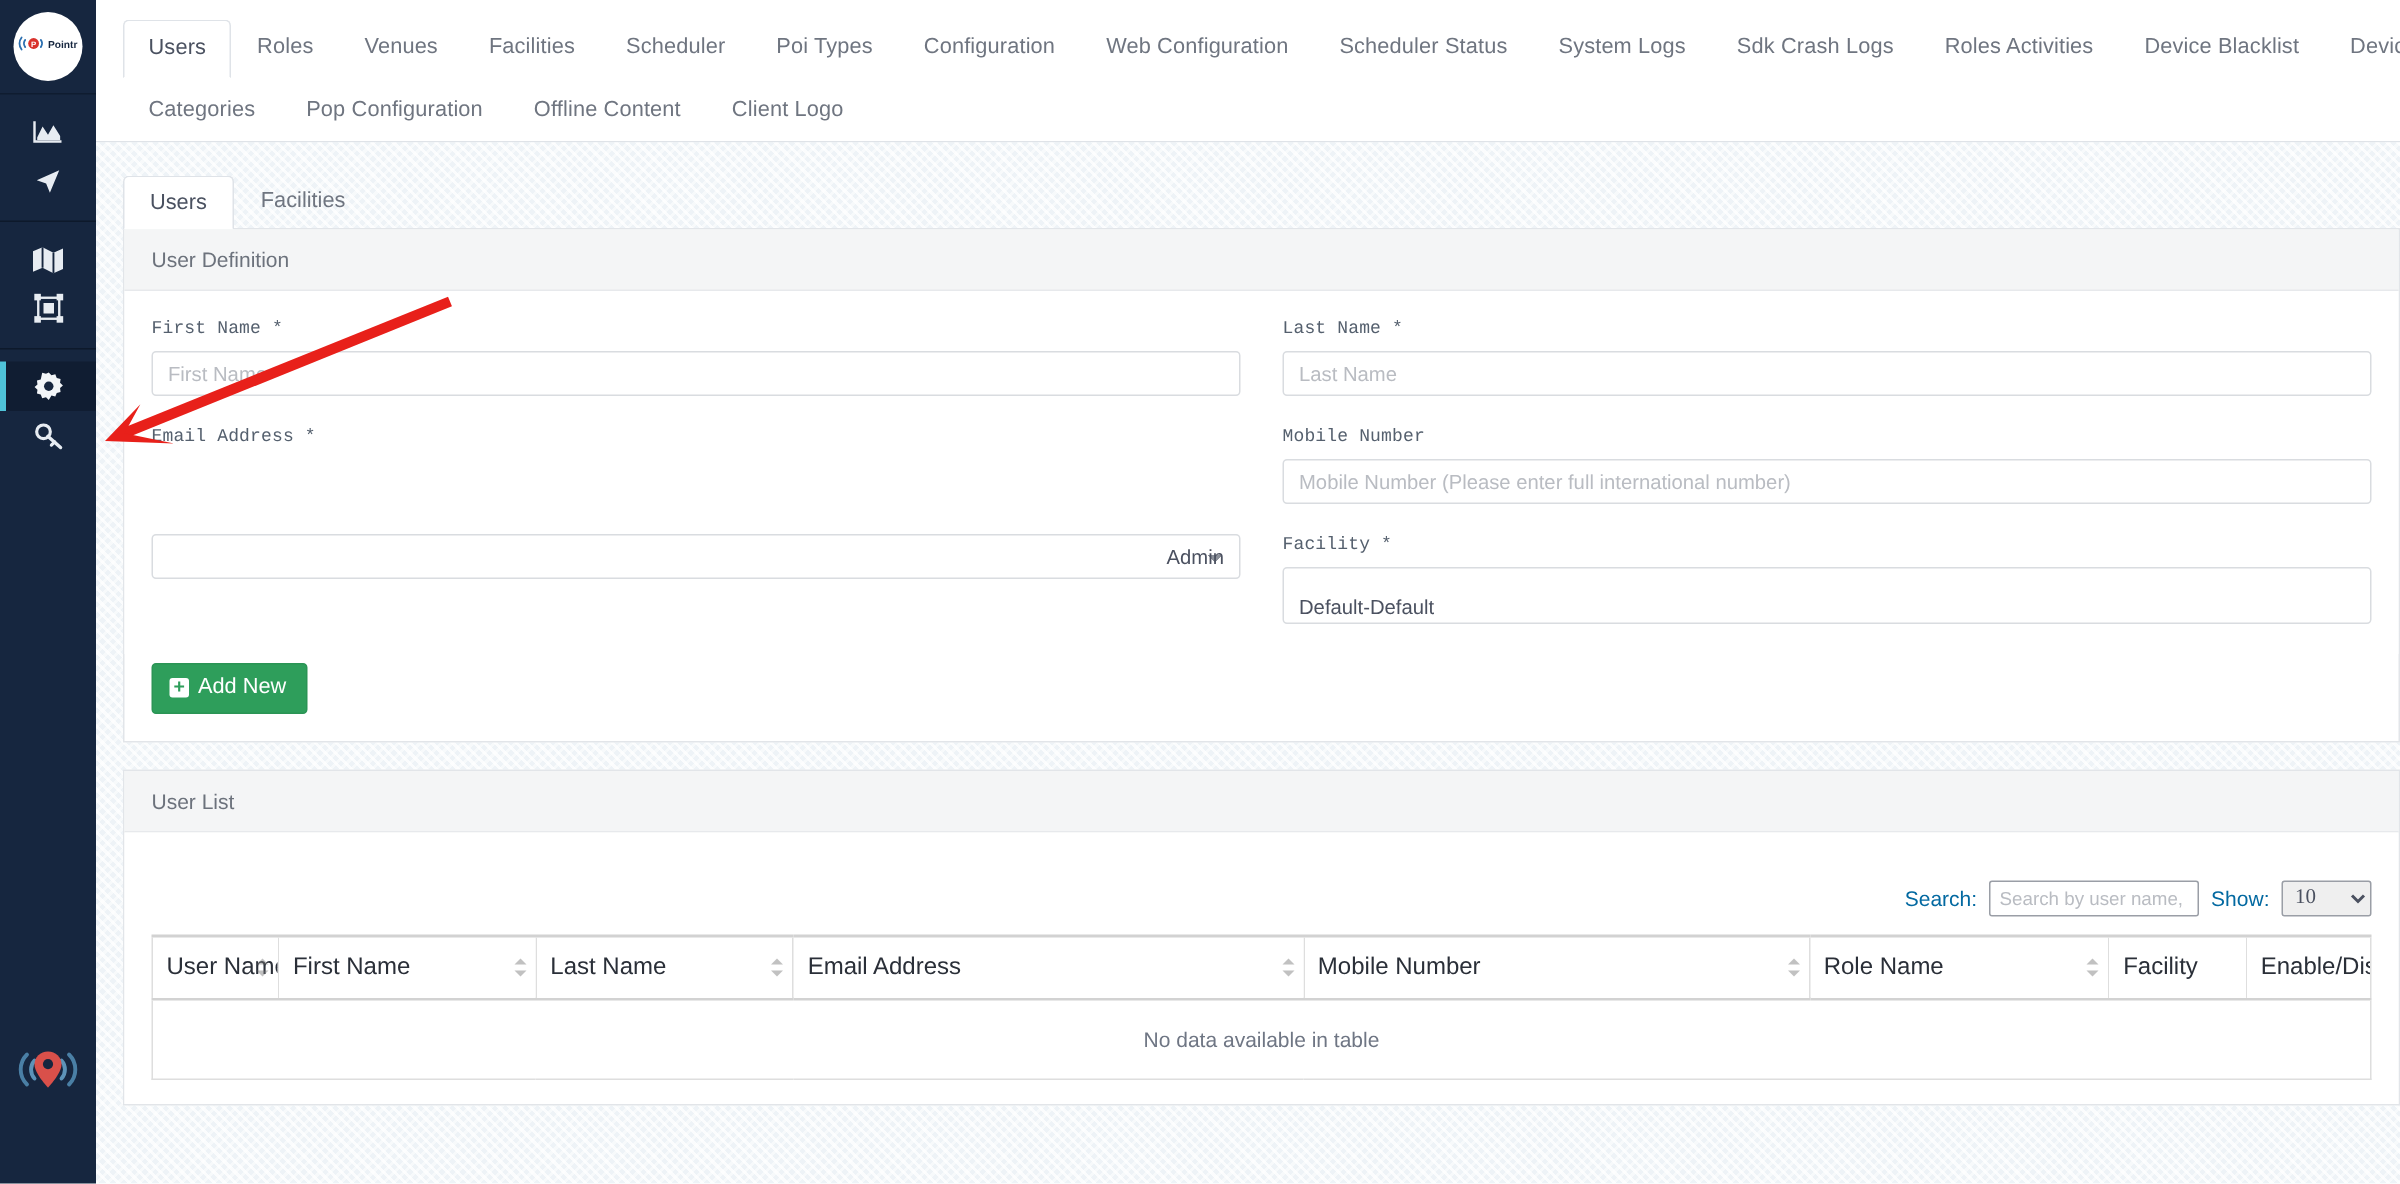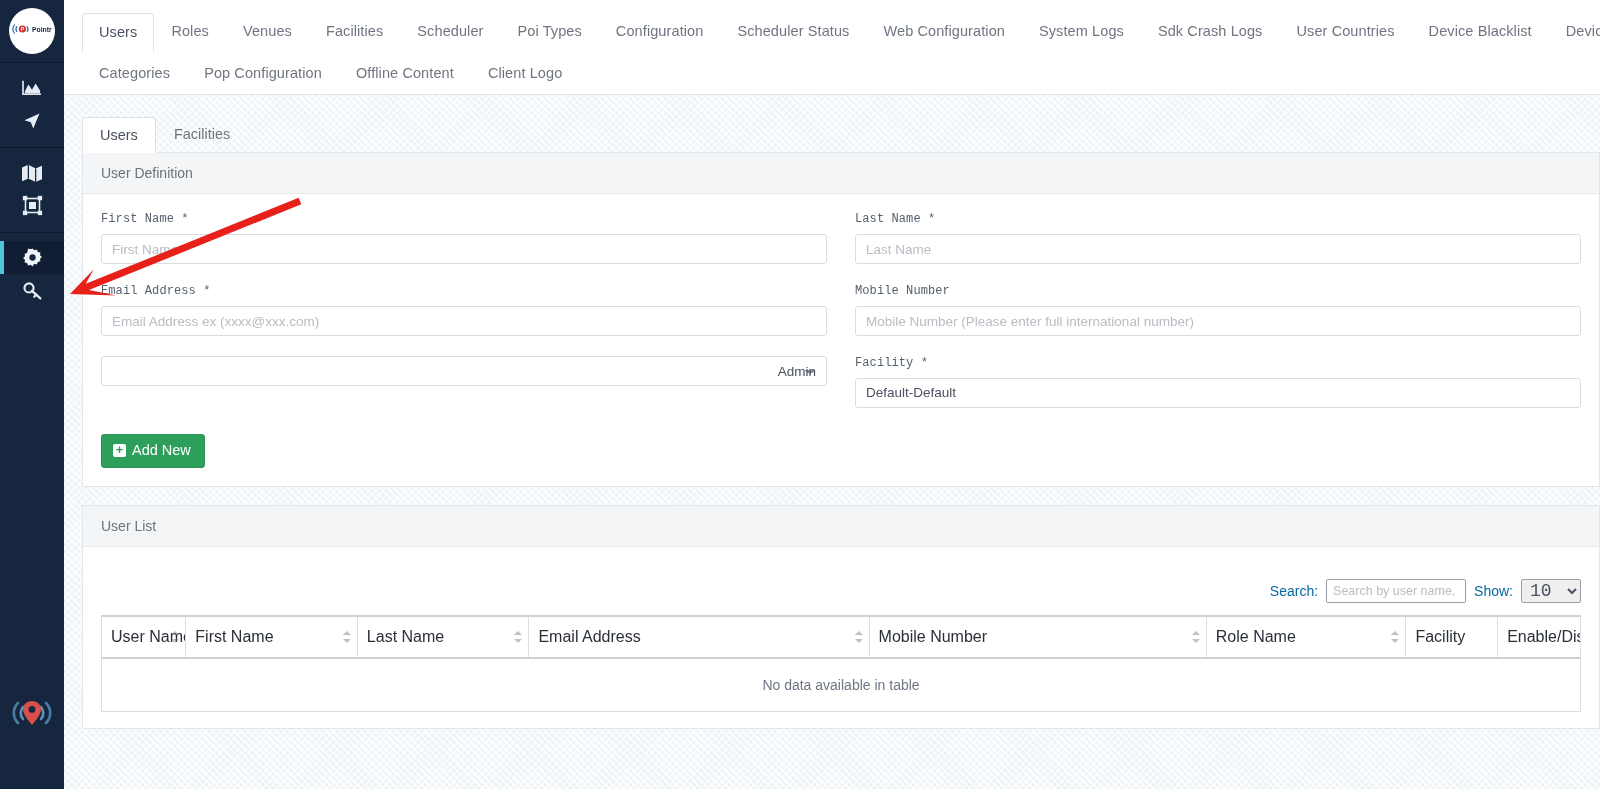--- a/index.html
+++ b/index.html
@@ -173,21 +173,21 @@
       linear-gradient(135deg, #8b9099 50%, transparent 50%);
     background-position: calc(100% - 16px) 13px, calc(100% - 11px) 13px;
     background-size: 5px 5px, 5px 5px;
     background-repeat: no-repeat;
     text-align: right;
   }
   .facility-box {
     width: 100%; height: 30px;
     border: 1px solid #d9dce0; border-radius: 3px;
     background: #fff; font-size: 13.5px; color: #4b5160;
-    padding: 6px 10px;
+    padding: 18px 10px;
   }
 
   .btn-row { padding: 6px 0 18px 0; }
   #add-new-btn {
     background: #2e9e5b;
     border: 1px solid #2b9455;
     color: #fff;
     font-size: 14.5px;
     font-family: "Liberation Sans", sans-serif;
     padding: 8px 13px 9px 11px;
@@ -216,22 +216,22 @@
     width: 140px; height: 24px;
     border: 1px solid #9a9ea6; border-radius: 2px;
     font-size: 12.5px; color: #4b5160; padding: 0 6px;
     font-family: "Liberation Sans", sans-serif;
     outline: none;
   }
   #search-input::placeholder { color: #b9bcc2; }
   #show-select {
     width: 60px; height: 24px;
     border: 1px solid #9a9ea6; border-radius: 2px;
-    font-size: 18px; color: #4b5160; padding: 0 4px;
-    font-family: Liberation Mono, monospace;
+    font-size: 14px; color: #4b5160; padding: 0 4px;
+    font-family: Liberation Serif, serif;
   }
 
   table.dt { width: 100%; border-collapse: collapse; table-layout: fixed; }
   table.dt th {
     border: 1px solid #dedede;
     border-top: 2px solid #d2d2d2;
     border-bottom: 2px solid #d2d2d2;
     text-align: left;
     font-size: 16px;
     font-weight: normal;
@@ -375,25 +375,25 @@
   <div id="topnav">
     <div id="topnav-rows">
       <div class="tabrow">
         <div class="toptab active">Users</div>
         <div class="toptab">Roles</div>
         <div class="toptab">Venues</div>
         <div class="toptab">Facilities</div>
         <div class="toptab">Scheduler</div>
         <div class="toptab">Poi Types</div>
         <div class="toptab">Configuration</div>
+        <div class="toptab">Web Configuration</div>
         <div class="toptab">Scheduler Status</div>
-        <div class="toptab">Web Configuration</div>
         <div class="toptab">System Logs</div>
         <div class="toptab">Sdk Crash Logs</div>
-        <div class="toptab">User Countries</div>
+        <div class="toptab">Roles Activities</div>
         <div class="toptab">Device Blacklist</div>
         <div class="toptab">Device Blacklist Prefixes</div>
       </div>
       <div class="tabrow row2">
         <div class="toptab row2tab">Categories</div>
         <div class="toptab row2tab">Pop Configuration</div>
         <div class="toptab row2tab">Offline Content</div>
         <div class="toptab row2tab">Client Logo</div>
       </div>
     </div>
@@ -431,21 +431,20 @@
           </div>
         </div>
 
         <div class="form-row">
           <div class="form-col">
             <div class="field">
               <label>
                 <span>Email Address</span>
                 <span class="star">*</span>
               </label>
-              <input class="ctrl" type="text" placeholder="Email Address ex (xxxx@xxx.com)" style="">
             </div>
           </div>
           <div class="form-col">
             <div class="field">
               <label>
                 <span>Mobile Number</span>
                 <span class="star"></span>
               </label>
               <input class="ctrl" type="text" placeholder="Mobile Number (Please enter full international number)" style="">
             </div>

